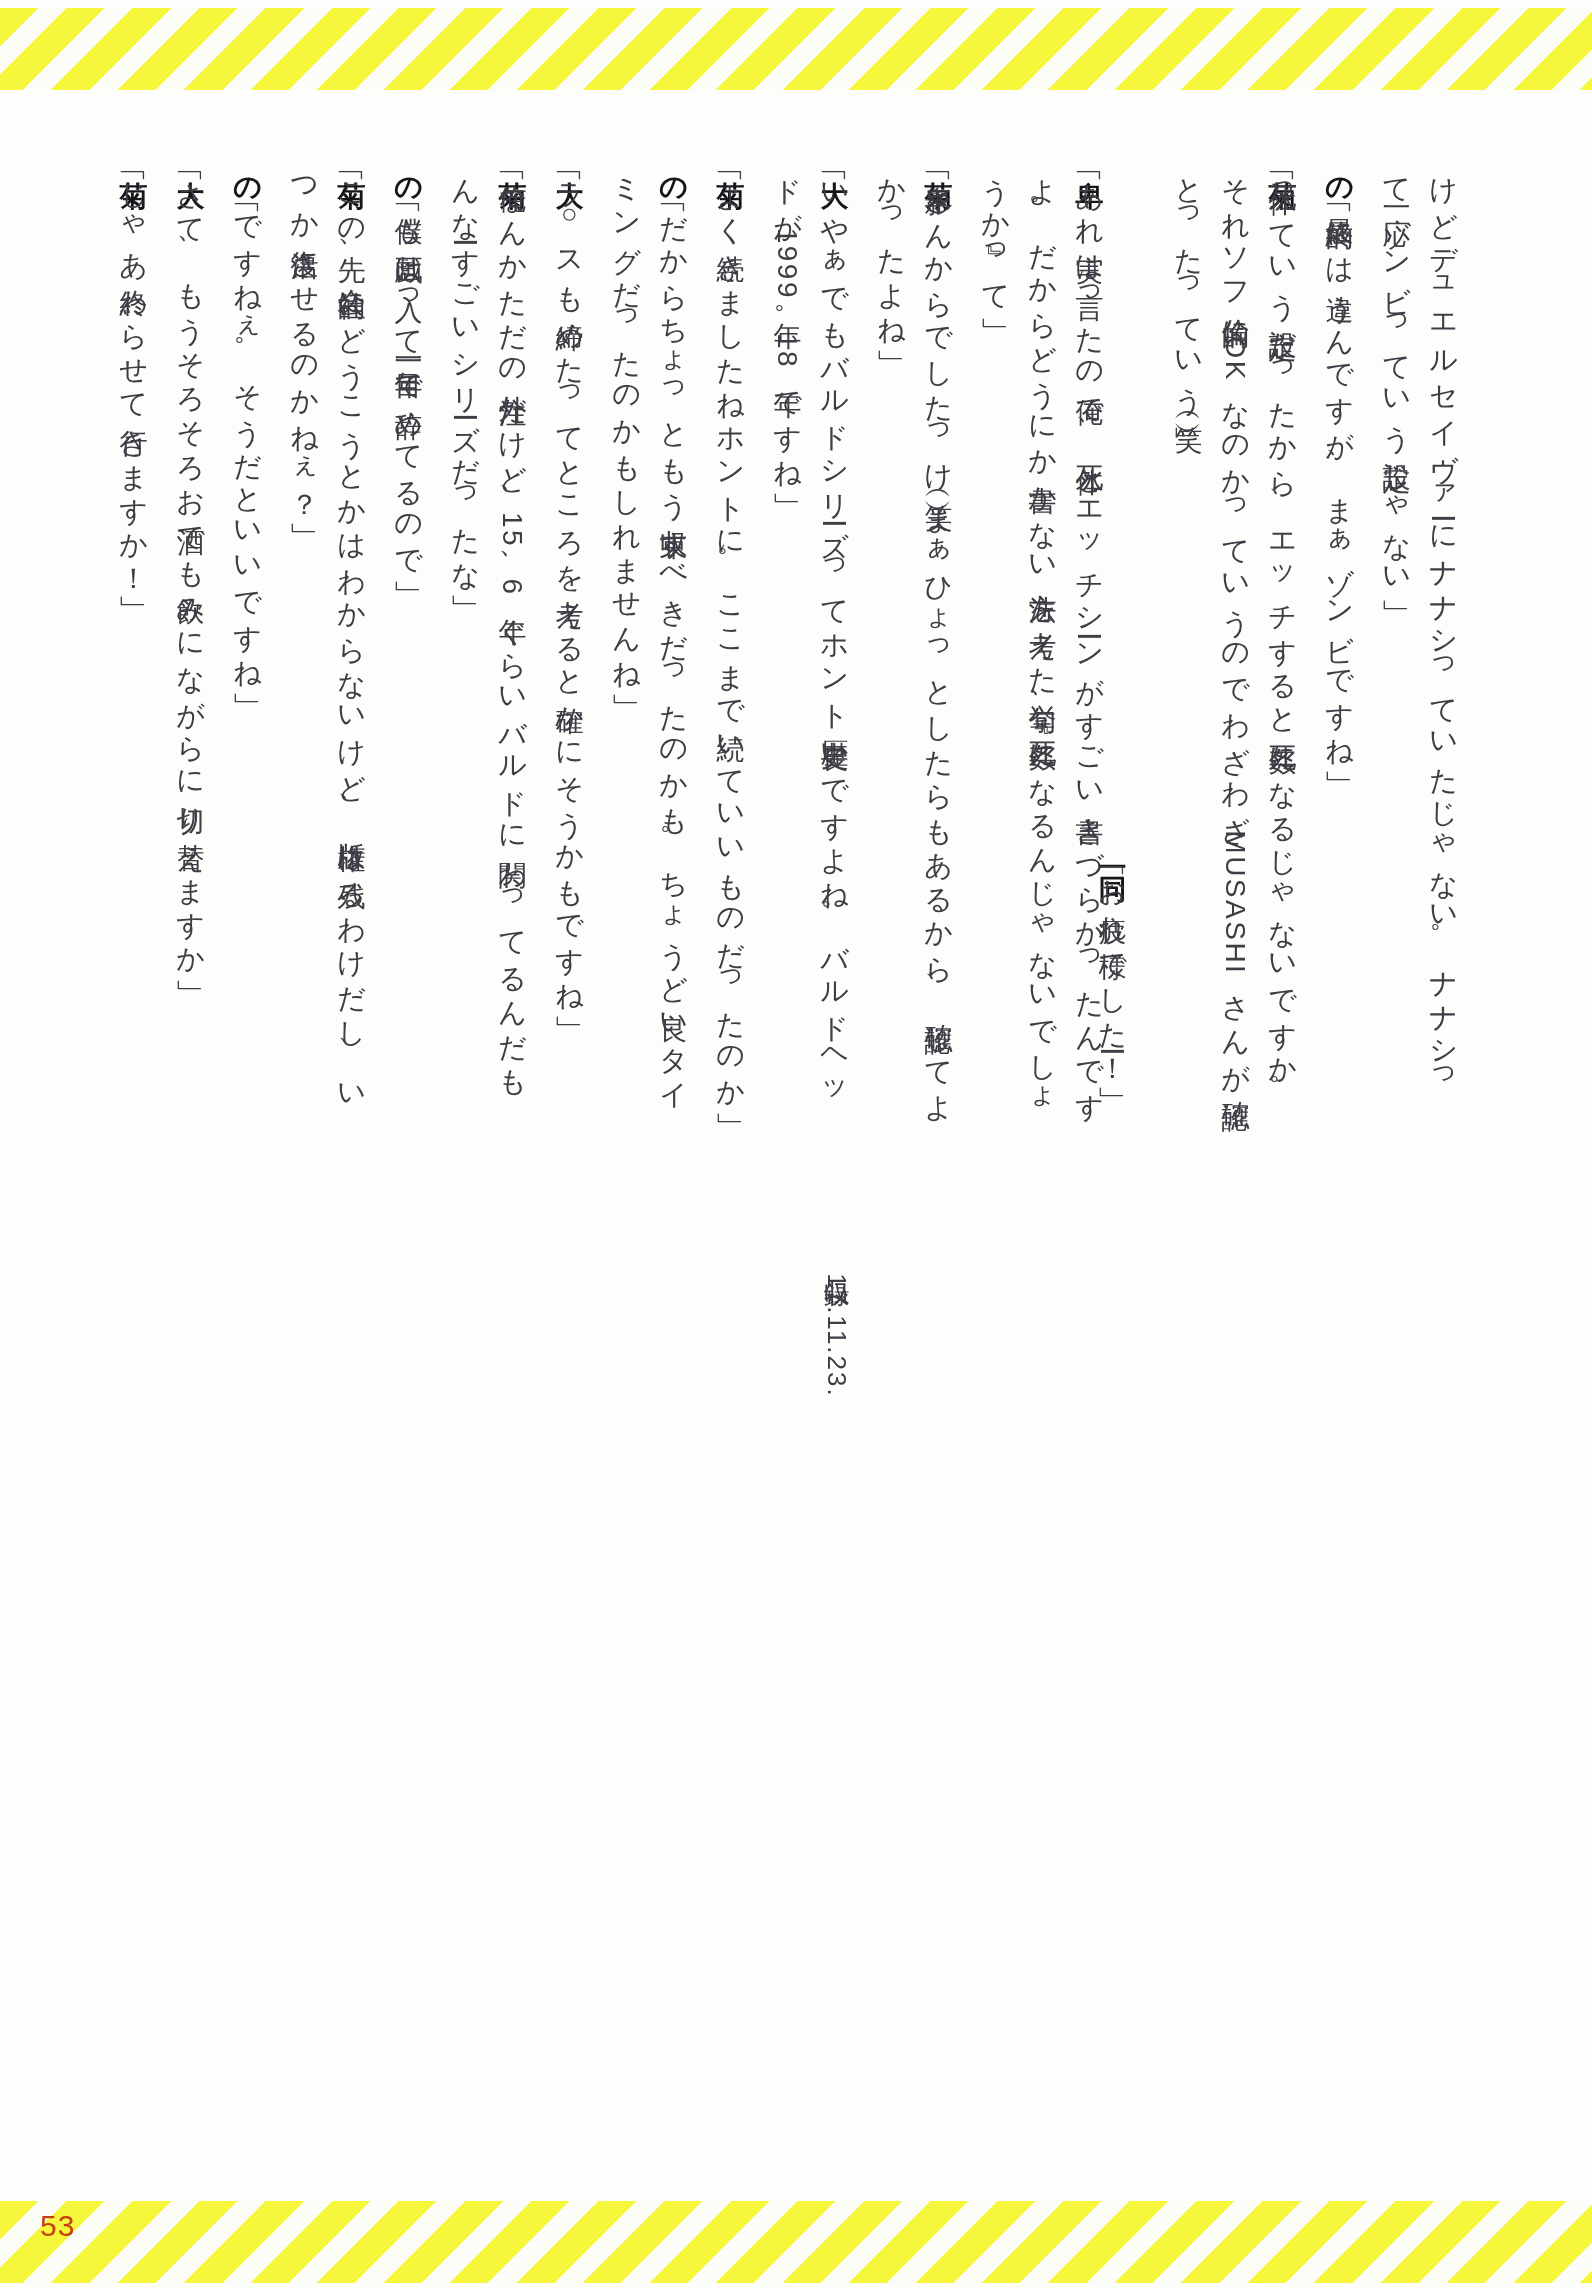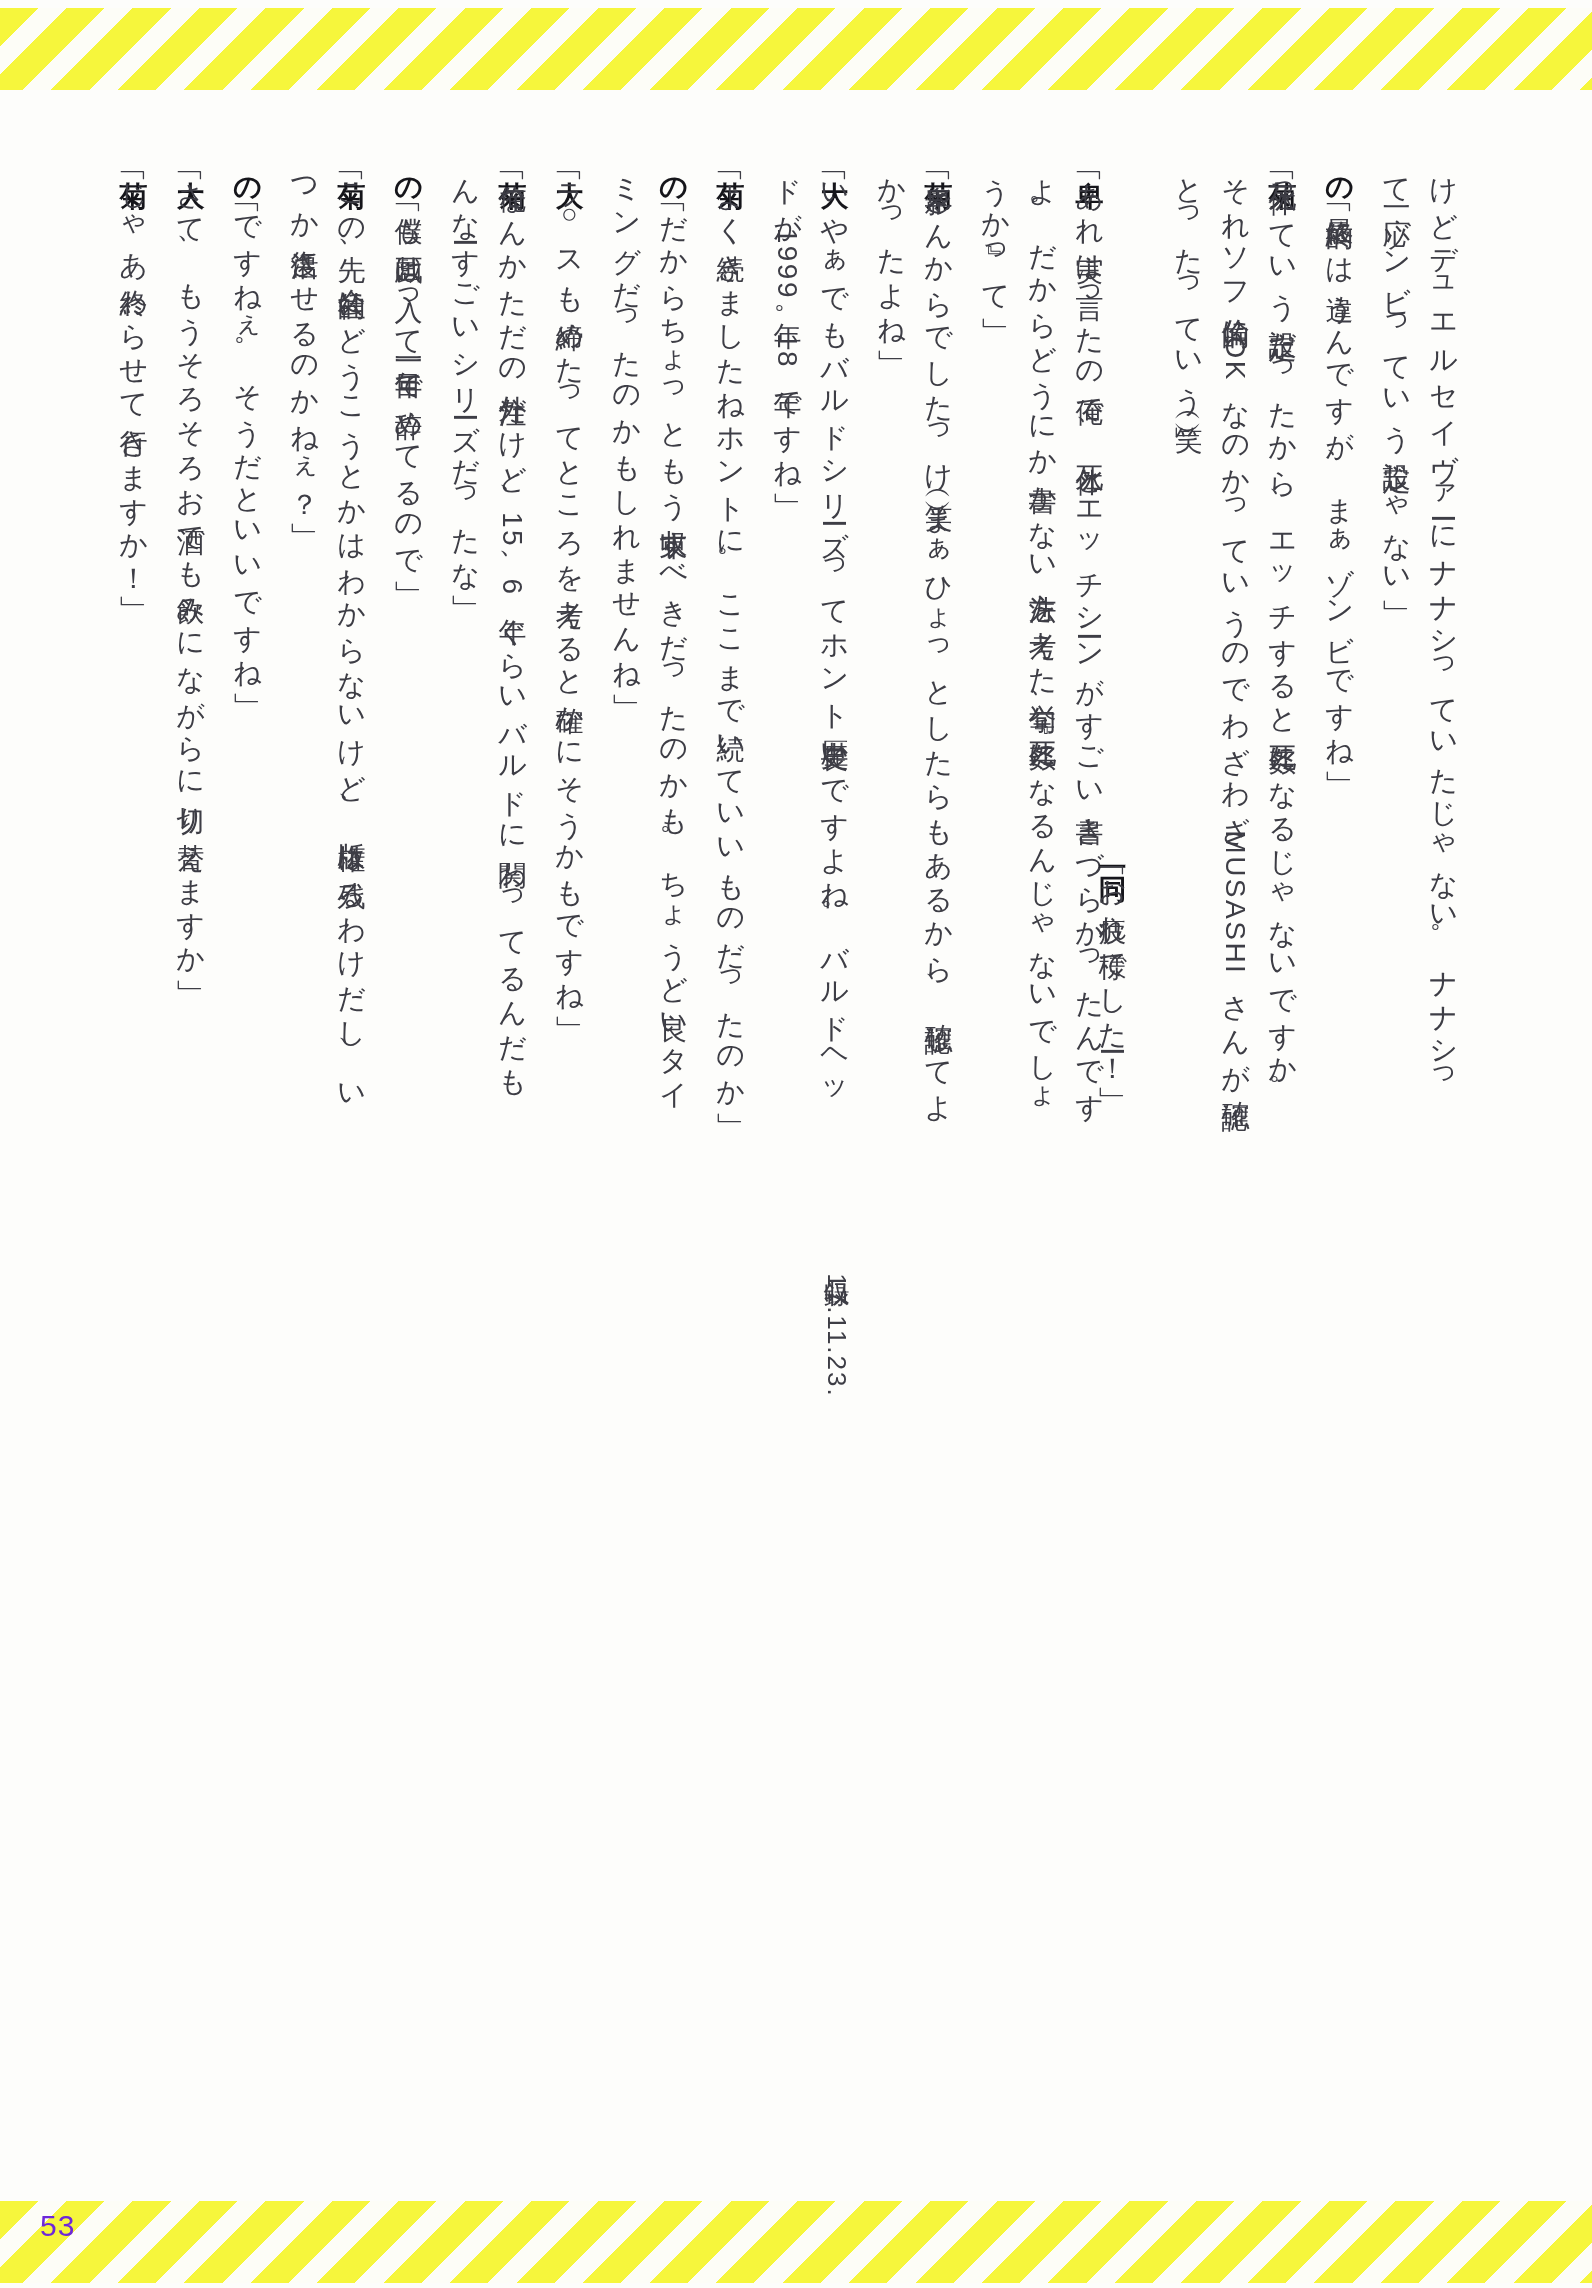--- a/index.html
+++ b/index.html
@@ -30,21 +30,21 @@
     writing-mode:vertical-rl; text-orientation:mixed;
     font-size:28px; letter-spacing:2.5px; color:#3d3d45; margin:0;
   }
   #recording {
     position:absolute; left:820px; top:1260px; height:229px;
     writing-mode:vertical-rl; text-orientation:mixed;
     font-size:26px; letter-spacing:2px; color:#3d3d45; margin:0;
   }
   #page-number {
     position:absolute; left:40px; top:2209px; z-index:2;
-    font-size:30px; color:#6d28d9; letter-spacing:1px;
+    font-size:30px; color:#c2410c; letter-spacing:1px;
   }
 </style>
 </head>
 <body>
 
 <div id="page" style="--stripe: #f6f63c;">
 
   <div class="stripe-band" id="band-top"></div>
 
   <section id="dialogue">

